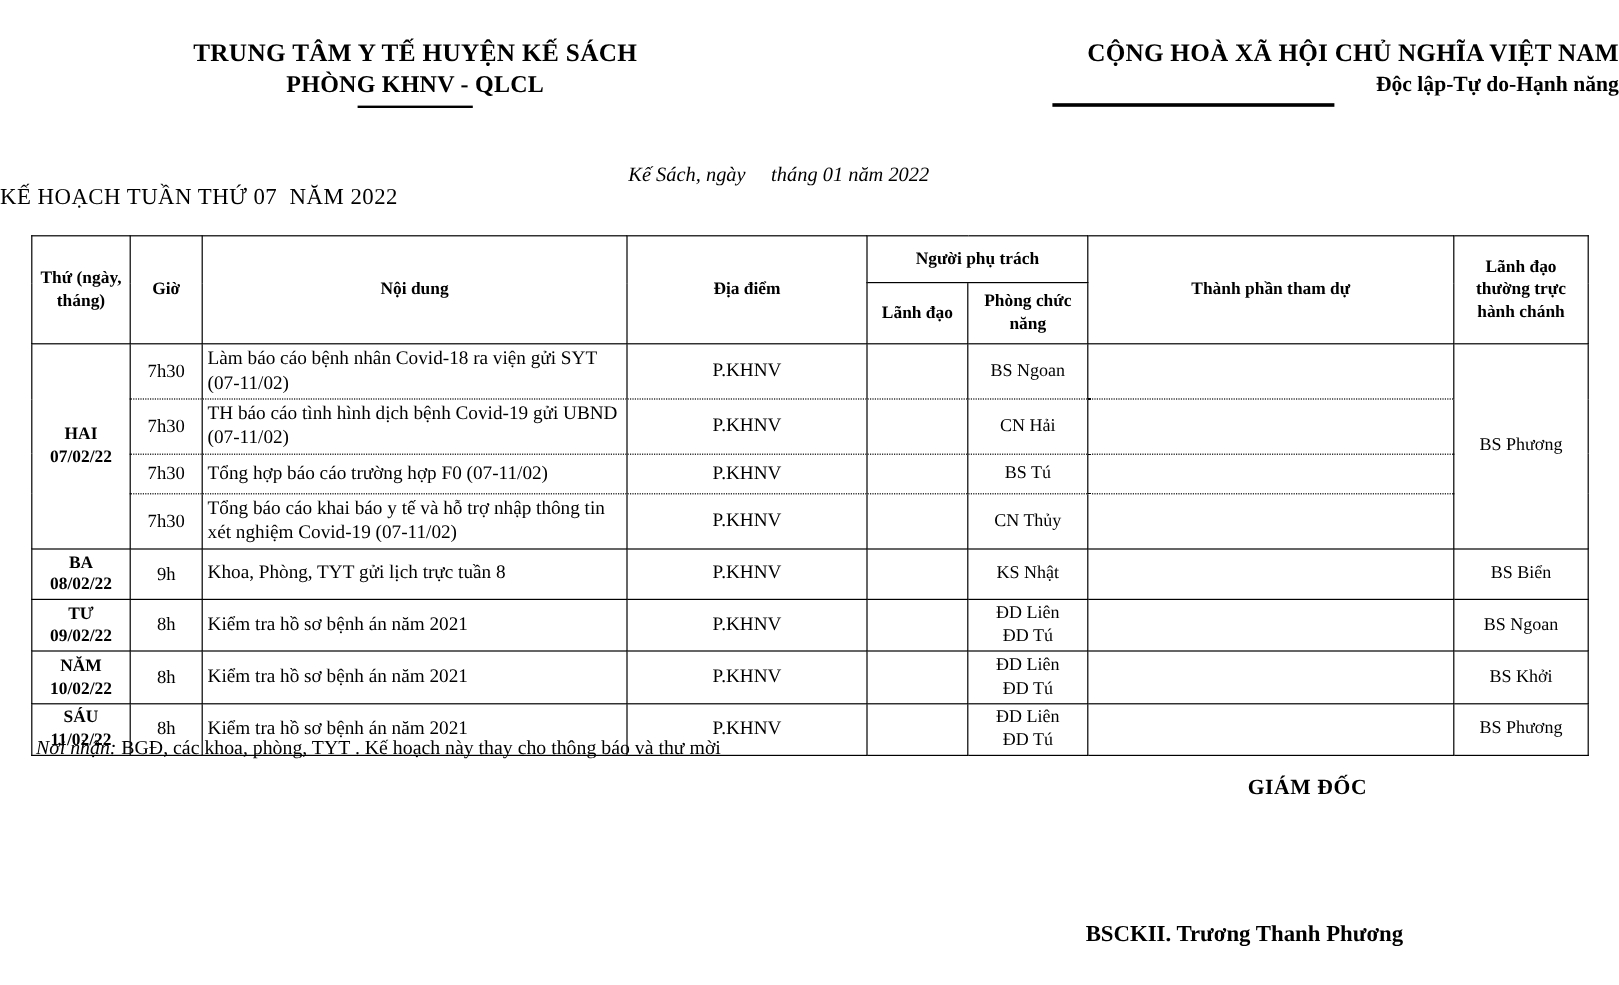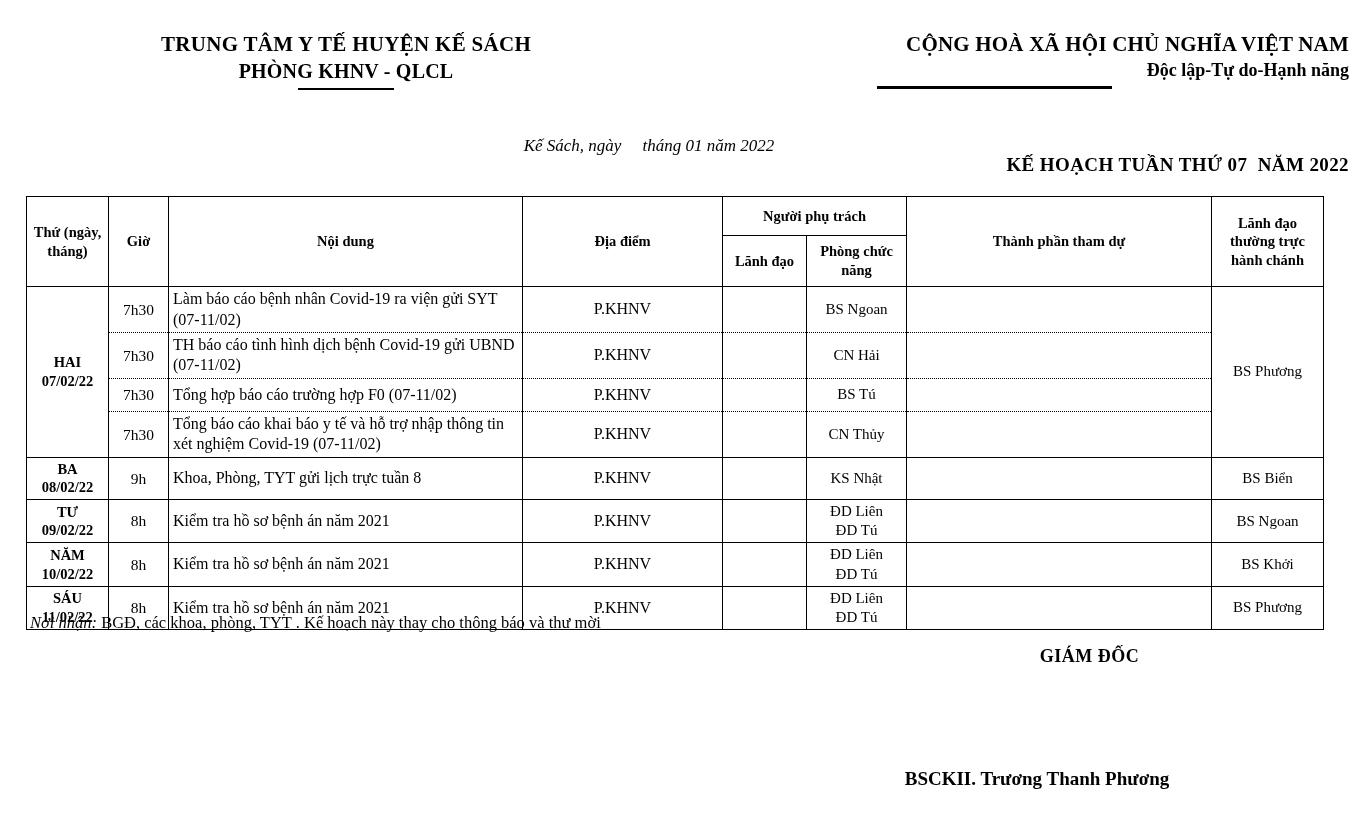--- a/index.html
+++ b/index.html
@@ -93,23 +93,23 @@
     font-style: italic;
     white-space: pre;
   }
   .place-date .pd-inner { display: inline-block; }
 
   .doc-title {
     position: absolute;
     top: 154px;
     left: 0;
     width: 1349px;
-    text-align: right;
+    text-align: left;
     font-size: 19px;
-    font-weight: bold;
+    font-weight: normal;
     letter-spacing: 0.4px;
     white-space: pre;
   }
 
   
   .table-wrap {
     position: absolute;
     left: 26px;
     top: 196px;
     width: 1297px;
@@ -263,21 +263,21 @@
           <th class="hdr-bot">Phòng chức năng</th>
         </tr>
       </thead>
       <tbody id="plan-body">
           <tr class="sub rowh-tall">
             <td class="c-day" rowspan="4">
               <div>HAI</div>
               <div>07/02/22</div>
             </td>
             <td class="c-time dotted-bottom">7h30</td>
-            <td class="c-content dotted-bottom">Làm báo cáo bệnh nhân Covid-19 ra viện gửi SYT (07-11/02)</td>
+            <td class="c-content dotted-bottom">Làm báo cáo bệnh nhân Covid-18 ra viện gửi SYT (07-11/02)</td>
             <td class="c-place dotted-bottom">P.KHNV</td>
             <td class="c-leader dotted-bottom"></td>
             <td class="c-dept dotted-bottom">BS Ngoan</td>
             <td class="c-attend dotted-bottom"></td>
             <td class="c-duty" rowspan="4">BS Phương</td>
           </tr>
           <tr class="sub rowh-mid">
             <td class="c-time dotted-top dotted-bottom">7h30</td>
             <td class="c-content dotted-top dotted-bottom">TH báo cáo tình hình dịch bệnh Covid-19 gửi UBND  (07-11/02)</td>
             <td class="c-place dotted-top dotted-bottom">P.KHNV</td>

